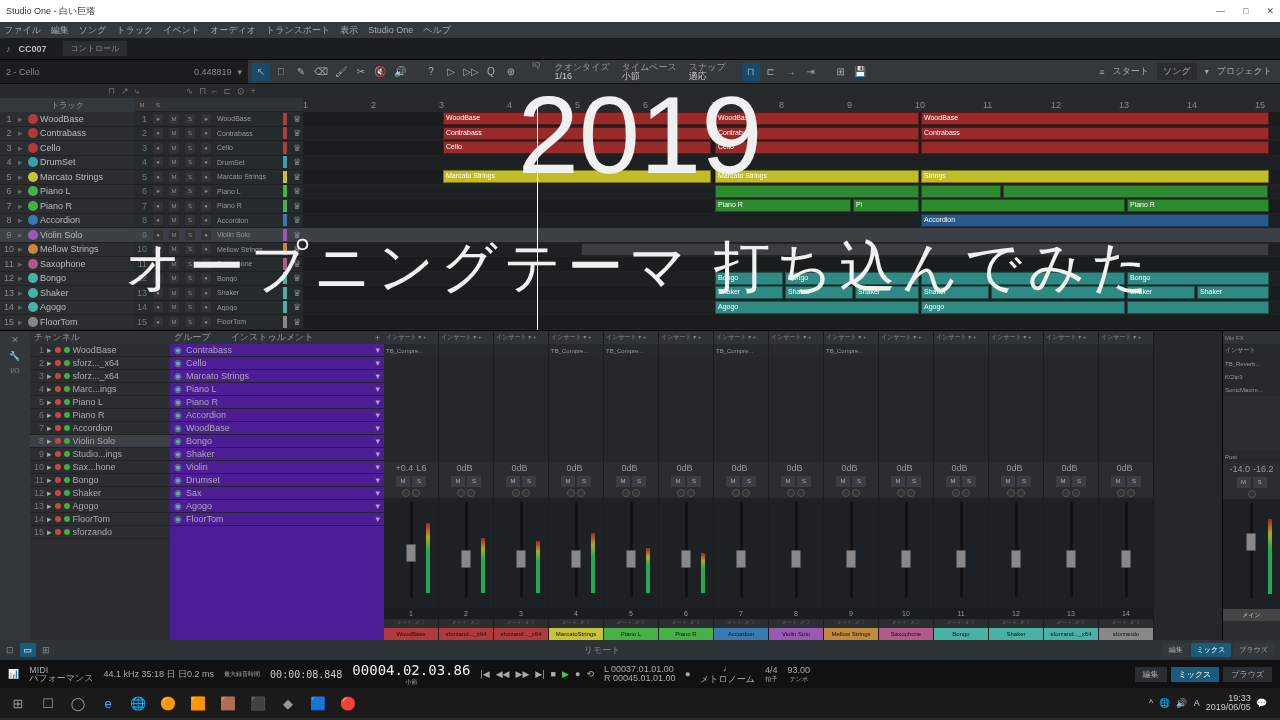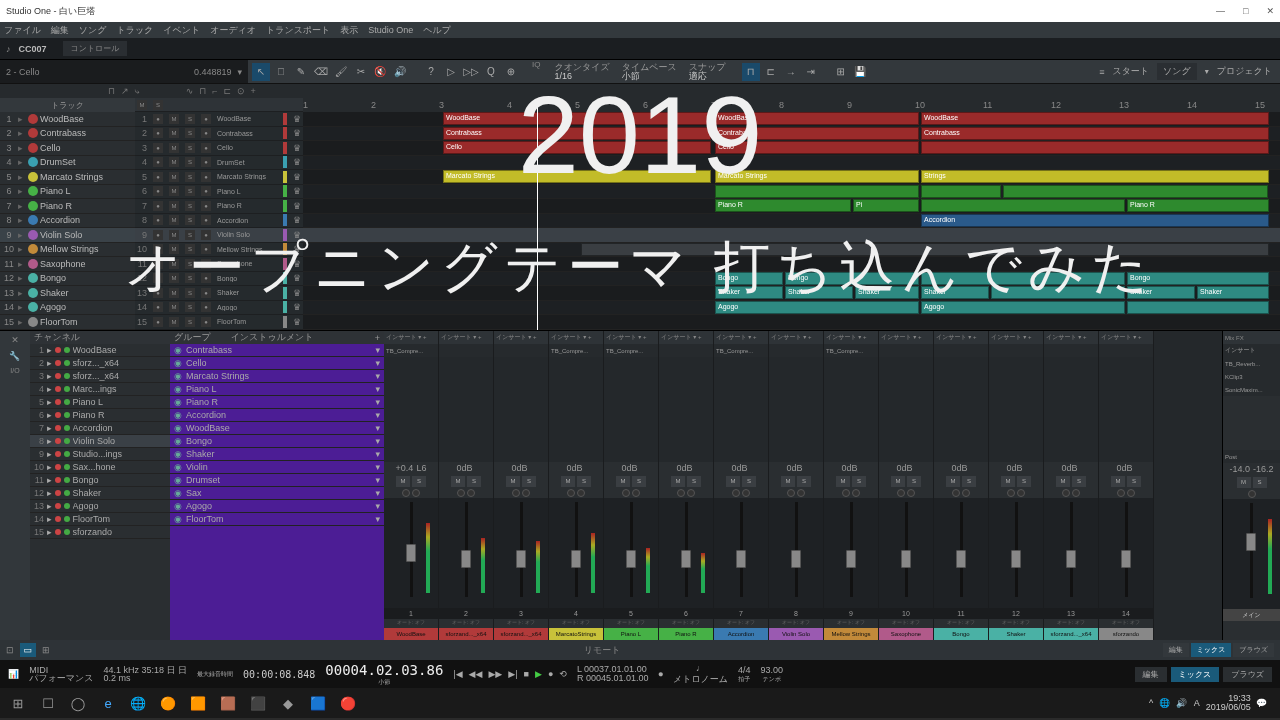--- a/index.html
+++ b/index.html
@@ -1127,21 +1127,21 @@
     <span>ブラウズ</span>
   </div>
 </div>
 
 <div class="transport">
   <span>📊</span>
   <div style="display:flex;flex-direction:column;font-size:7px;line-height:8px">
     <span>MIDI</span>
     <span>パフォーマンス</span>
   </div>
-  <div style="display:flex;flex-direction:column;font-size:7px;line-height:8px">
+  <div style="display:flex;font-size:7px;line-height:8px">
     <span><span>44.1 kHz</span> <span>35:18 日</span> 日</span>
     <span>0.2 ms</span>
   </div>
   <span style="font-size:6px">最大録音時間</span>
   <span class="tc">00:00:08.848</span>
   <div style="display:flex;flex-direction:column;align-items:center">
     <span class="tc big">00004.02.03.86</span>
     <span style="font-size:6px">小節</span>
   </div>
   <div class="tbtns">

